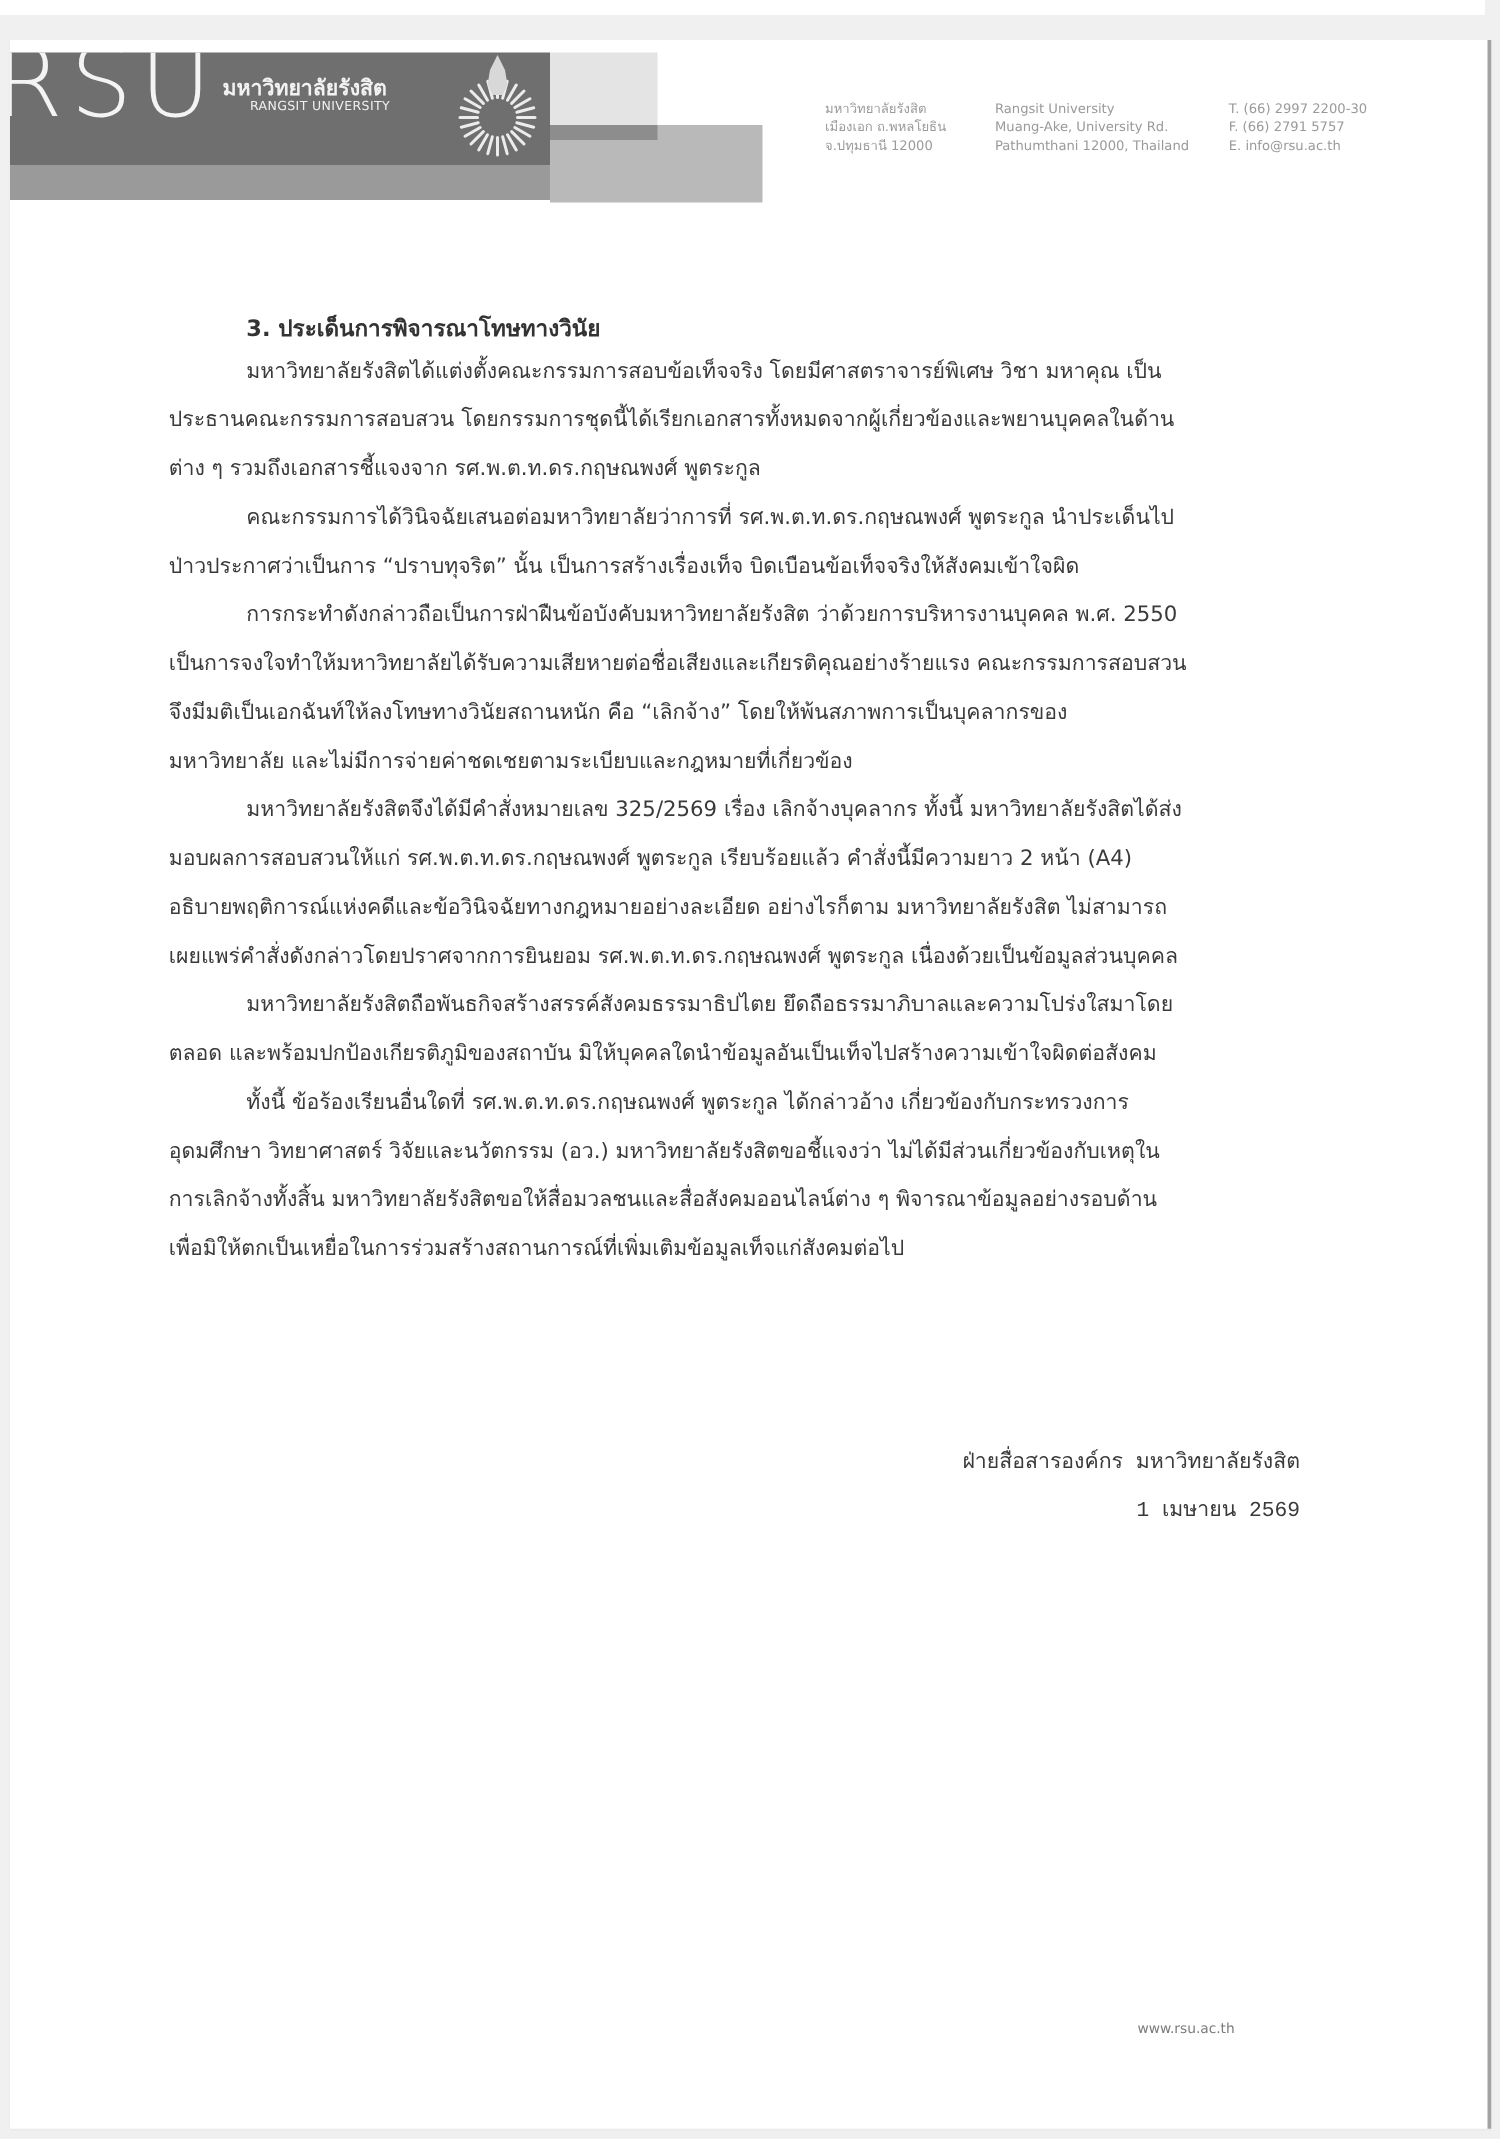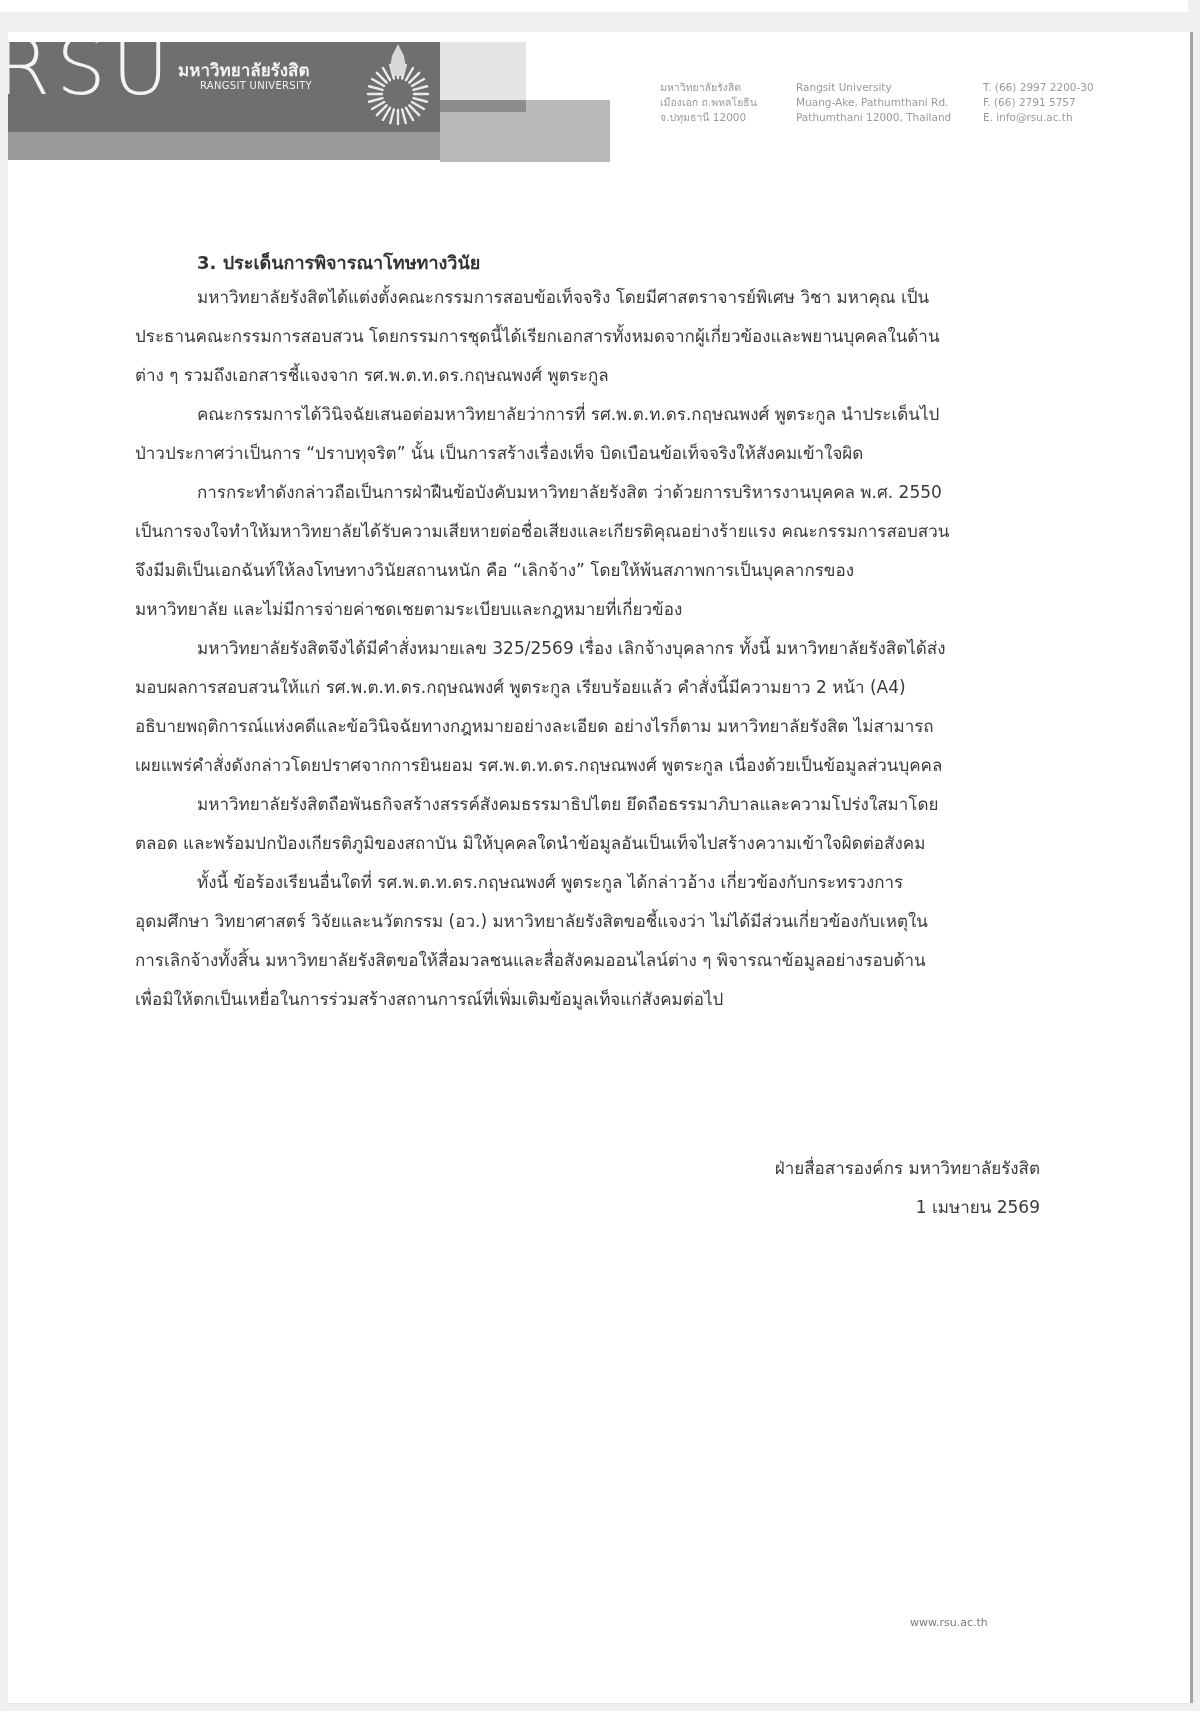--- a/index.html
+++ b/index.html
@@ -82,21 +82,21 @@
       white-space: nowrap;
       text-align: center;
     }
     .line {
       position: absolute; white-space: nowrap; height: 26px; line-height: 26px;
     }
     .line.first { left: 62px; }
     .line.cont { left: 0px; }
     .signature {
       position: absolute; right: 150px; text-align: right;
-      font-size: 17px; color: #3a3a3a; white-space: nowrap;
+      font-size: 17px; color: #3a3a3a; white-space: nowrap; font-family: Liberation Mono, monospace;
     }
     .footer-url {
       position: absolute; left: 902px; top: 1584px;
       font-size: 11px; color: #7a7a7a; white-space: nowrap;
     }
   </style>
 </head>
 <body>
 
 <div class="top-strip"></div>
@@ -146,21 +146,21 @@
     <circle cx="38" cy="52" r="13" fill="#6f6f6f"></circle>
   </svg>
 
   <div class="addr-col addr-th">
     <div>มหาวิทยาลัยรังสิต</div>
     <div>เมืองเอก ถ.พหลโยธิน</div>
     <div>จ.ปทุมธานี 12000</div>
   </div>
   <div class="addr-col addr-en">
     <div>Rangsit University</div>
-    <div>Muang-Ake, Pathumthani Rd.</div>
+    <div>Muang-Ake, University Rd.</div>
     <div>Pathumthani 12000, Thailand</div>
   </div>
   <div class="addr-col addr-contact">
     <div>T.  (66) 2997 2200-30</div>
     <div>F.  (66) 2791 5757</div>
     <div>E.  info@rsu.ac.th</div>
   </div>
 
   <div class="doc-body">
     <div class="heading">3. ประเด็นการพิจารณาโทษทางวินัย</div>

